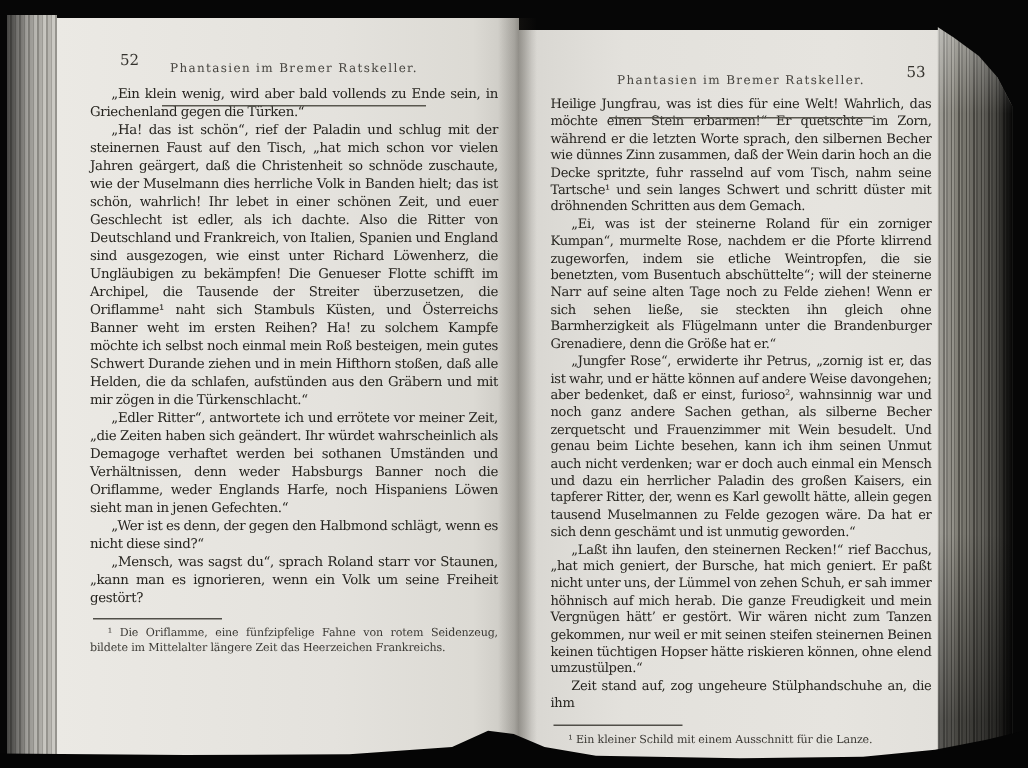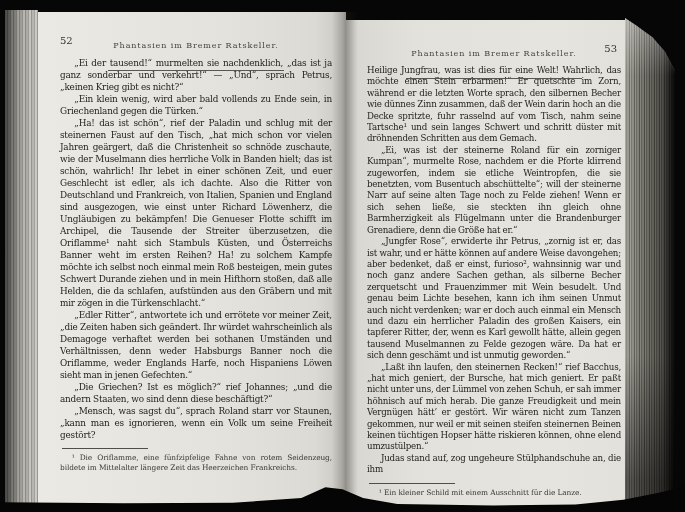--- a/index.html
+++ b/index.html
@@ -36,21 +36,21 @@
   .page-inner{position:relative;height:100%;}
   .page-left  .page-inner{padding:0 14px 0 22px;}
   .page-right .page-inner{padding:0 5px 0 21px;}
 
   .pagehead{position:relative;text-align:center;margin:0 0 11px 0;padding-top:21px;height:13px;}
   .running-title{
     display:inline-block;font-size:8px;letter-spacing:.9px;color:#46443f;
     border-bottom:1px solid #59574f;padding:0 5px 20px 5px;white-space:nowrap;
   }
   .pagenum{position:absolute;bottom:0;font-size:10px;color:#34322d;}
-  .page-left  .pagenum{left:0;}
+  .page-left  .pagenum{left:20px;}
   .page-right .pagenum{right:4px;}
 
   .bodytext p{
     margin:0;text-align:justify;text-indent:1.6em;
     font-size:8.9px;line-height:12px;letter-spacing:-.2px;word-spacing:-.3px;
   }
   .page-right .bodytext p{font-size:8.7px;line-height:11.4px;}
   .bodytext p.cont{text-indent:0;}
 
   .fnrule{width:86px;height:0;border-top:1px solid #504e48;margin:7px 0 4px 2px;}
@@ -93,46 +93,45 @@
 
   <div class="left-edges"></div>
 
   <div class="page page-left">
     <div class="page-inner">
       <div class="pagehead">
         <span class="pagenum">52</span>
         <span class="running-title">Phantasien im Bremer Ratskeller.</span>
       </div>
       <div class="bodytext">
-        <p>„Ei der tausend!“ murmelten sie nachdenklich, „das ist ja ganz sonderbar und verkehrt!“ — „Und“, sprach Petrus, „keinen Krieg gibt es nicht?“</p>
         <p>„Ein klein wenig, wird aber bald vollends zu Ende sein, in Griechenland gegen die Türken.“</p>
         <p>„Ha! das ist schön“, rief der Paladin und schlug mit der steinernen Faust auf den Tisch, „hat mich schon vor vielen Jahren geärgert, daß die Christenheit so schnöde zuschaute, wie der Muselmann dies herrliche Volk in Banden hielt; das ist schön, wahrlich! Ihr lebet in einer schönen Zeit, und euer Geschlecht ist edler, als ich dachte. Also die Ritter von Deutschland und Frankreich, von Italien, Spanien und England sind ausgezogen, wie einst unter Richard Löwenherz, die Ungläubigen zu bekämpfen! Die Genueser Flotte schifft im Archipel, die Tausende der Streiter überzusetzen, die Oriflamme¹ naht sich Stambuls Küsten, und Österreichs Banner weht im ersten Reihen? Ha! zu solchem Kampfe möchte ich selbst noch einmal mein Roß besteigen, mein gutes Schwert Durande ziehen und in mein Hifthorn stoßen, daß alle Helden, die da schlafen, aufstünden aus den Gräbern und mit mir zögen in die Türkenschlacht.“</p>
         <p>„Edler Ritter“, antwortete ich und errötete vor meiner Zeit, „die Zeiten haben sich geändert. Ihr würdet wahrscheinlich als Demagoge verhaftet werden bei sothanen Umständen und Verhältnissen, denn weder Habsburgs Banner noch die Oriflamme, weder Englands Harfe, noch Hispaniens Löwen sieht man in jenen Gefechten.“</p>
-        <p>„Die Griechen? Ist es möglich?“ rief Johannes; „und die andern Staaten, wo sind denn diese beschäftigt?“</p>
+        <p>„Wer ist es denn, der gegen den Halbmond schlägt, wenn es nicht diese sind?“</p>
         <p>„Mensch, was sagst du“, sprach Roland starr vor Staunen, „kann man es ignorieren, wenn ein Volk um seine Freiheit gestört?</p>
       </div>
       <div class="fnrule"></div>
       <div class="footnotes">
         <p>¹ Die Oriflamme, eine fünfzipfelige Fahne von rotem Seidenzeug, bildete im Mittelalter längere Zeit das Heerzeichen Frankreichs.</p>
       </div>
     </div>
   </div>
 
   <div class="page page-right">
     <div class="page-inner">
       <div class="pagehead">
         <span class="running-title">Phantasien im Bremer Ratskeller.</span>
         <span class="pagenum">53</span>
       </div>
       <div class="bodytext">
         <p class="cont">Heilige Jungfrau, was ist dies für eine Welt! Wahrlich, das möchte einen Stein erbarmen!“ Er quetschte im Zorn, während er die letzten Worte sprach, den silbernen Becher wie dünnes Zinn zusammen, daß der Wein darin hoch an die Decke spritzte, fuhr rasselnd auf vom Tisch, nahm seine Tartsche¹ und sein langes Schwert und schritt düster mit dröhnenden Schritten aus dem Gemach.</p>
         <p>„Ei, was ist der steinerne Roland für ein zorniger Kumpan“, murmelte Rose, nachdem er die Pforte klirrend zugeworfen, indem sie etliche Weintropfen, die sie benetzten, vom Busentuch abschüttelte“; will der steinerne Narr auf seine alten Tage noch zu Felde ziehen! Wenn er sich sehen ließe, sie steckten ihn gleich ohne Barmherzigkeit als Flügelmann unter die Brandenburger Grenadiere, denn die Größe hat er.“</p>
         <p>„Jungfer Rose“, erwiderte ihr Petrus, „zornig ist er, das ist wahr, und er hätte können auf andere Weise davongehen; aber bedenket, daß er einst, furioso², wahnsinnig war und noch ganz andere Sachen gethan, als silberne Becher zerquetscht und Frauenzimmer mit Wein besudelt. Und genau beim Lichte besehen, kann ich ihm seinen Unmut auch nicht verdenken; war er doch auch einmal ein Mensch und dazu ein herrlicher Paladin des großen Kaisers, ein tapferer Ritter, der, wenn es Karl gewollt hätte, allein gegen tausend Muselmannen zu Felde gezogen wäre. Da hat er sich denn geschämt und ist unmutig geworden.“</p>
         <p>„Laßt ihn laufen, den steinernen Recken!“ rief Bacchus, „hat mich geniert, der Bursche, hat mich geniert. Er paßt nicht unter uns, der Lümmel von zehen Schuh, er sah immer höhnisch auf mich herab. Die ganze Freudigkeit und mein Vergnügen hätt’ er gestört. Wir wären nicht zum Tanzen gekommen, nur weil er mit seinen steifen steinernen Beinen keinen tüchtigen Hopser hätte riskieren können, ohne elend umzustülpen.“</p>
-        <p>Judas stand auf, zog ungeheure Stülphandschuhe an, die ihm</p>
+        <p>Zeit stand auf, zog ungeheure Stülphandschuhe an, die ihm</p>
       </div>
       <div class="fnrule"></div>
       <div class="footnotes">
         <p>¹ Ein kleiner Schild mit einem Ausschnitt für die Lanze.</p>
 
       </div>
     </div>
   </div>
 
   <div class="gutter-shadow"></div>

